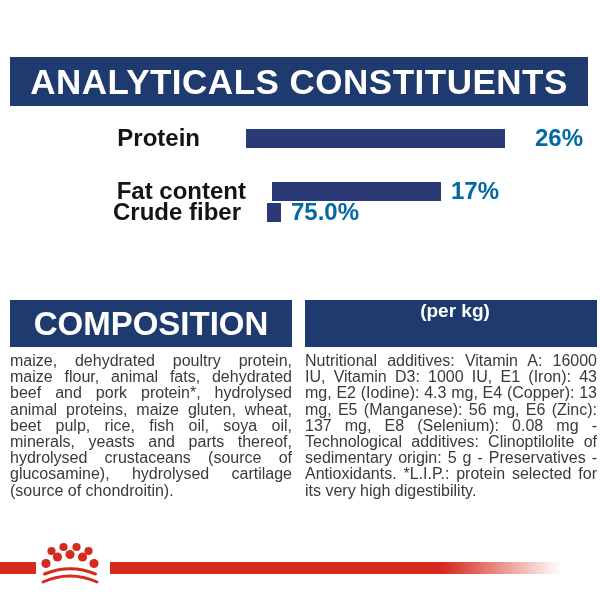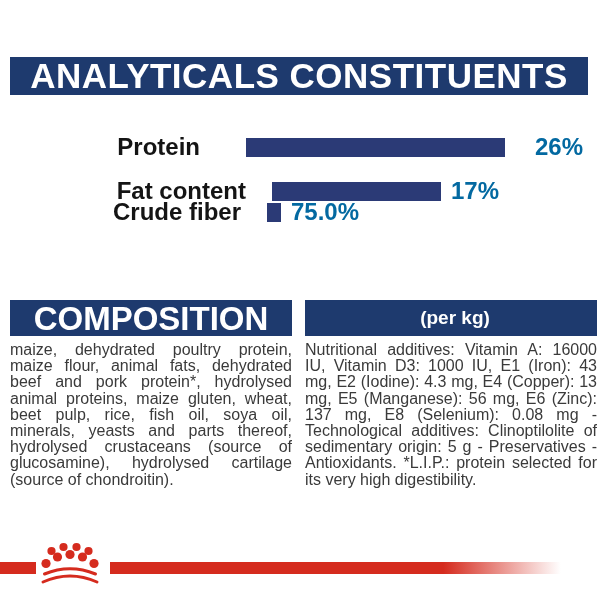--- a/index.html
+++ b/index.html
@@ -2,47 +2,47 @@
 <html><head>
 <meta charset="utf-8">
 <style>
   html,body{margin:0;padding:0;background:#fff;}
   .canvas{
     position:relative;width:600px;height:600px;background:#ffffff;overflow:hidden;
     font-family:"Liberation Sans", sans-serif;
   }
   
   .header-bar{
-    position:absolute;left:10px;top:57px;width:578px;height:38px;
+    position:absolute;left:10px;top:57px;width:578px;height:49px;
     background:#1e3a6e;display:flex;align-items:center;justify-content:center;
   }
   .header-bar span{
     color:#ffffff;font-weight:bold;font-size:35px;letter-spacing:.5px;white-space:nowrap;
   }
   
   .chart-row{
     position:absolute;left:0;height:24px;display:flex;align-items:center;
   }
-  .row-0{top:135px;gap:20px;} .row-1{top:179px;margin-left:46px;} .row-2{top:200px;margin-left:41px;}
+  .row-0{top:126px;gap:20px;} .row-1{top:179px;margin-left:46px;} .row-2{top:200px;margin-left:41px;}
   .chart-label{
     display:inline-block;width:200px;text-align:right;
     font-size:24px;font-weight:bold;color:#141414;white-space:nowrap;
   }
   .chart-bar{
     height:19px;margin-left:26px;background:#2b3a76;flex:0 0 auto;
   }
   .chart-value{
     margin-left:10px;font-size:24px;font-weight:bold;color:#0369a1;white-space:nowrap;
   }
   
   .col{position:absolute;top:300px;}
   .col-left{left:10px;width:282px;}
   .col-right{left:305px;width:292px;}
   .section-box{
-    height:36px;background:#1e3a6e;display:flex;align-items:center;justify-content:center;
+    height:47px;background:#1e3a6e;display:flex;align-items:flex-start;justify-content:center;
     color:#fff;font-weight:bold;
   }
   .section-box .big{font-size:33px;line-height:47px;}
   .section-box .suffix{font-size:19px;margin-left:8px;}
   .body-text{
     margin:6px 0 0 0;font-size:16px;line-height:16.2px;color:#3a3a3a;
     text-align:justify;
   }
   
   .stripe{position:absolute;top:562px;height:12px;}

